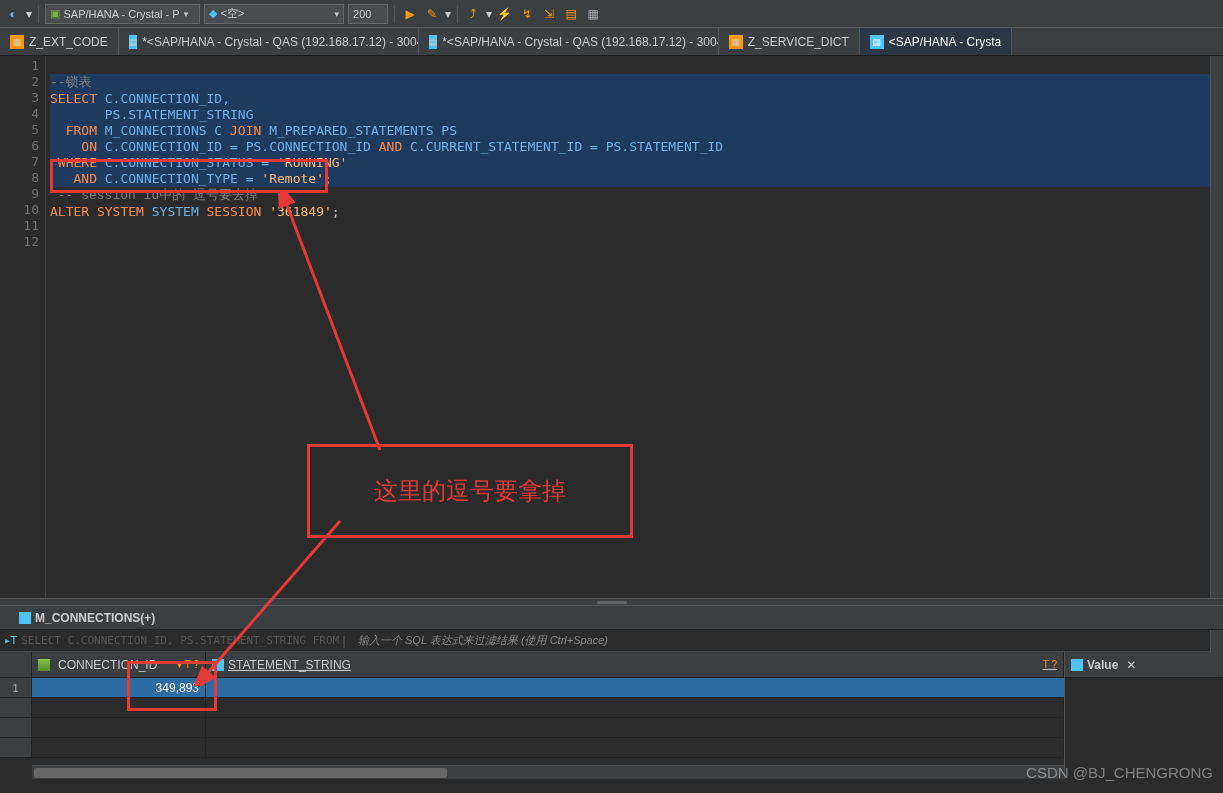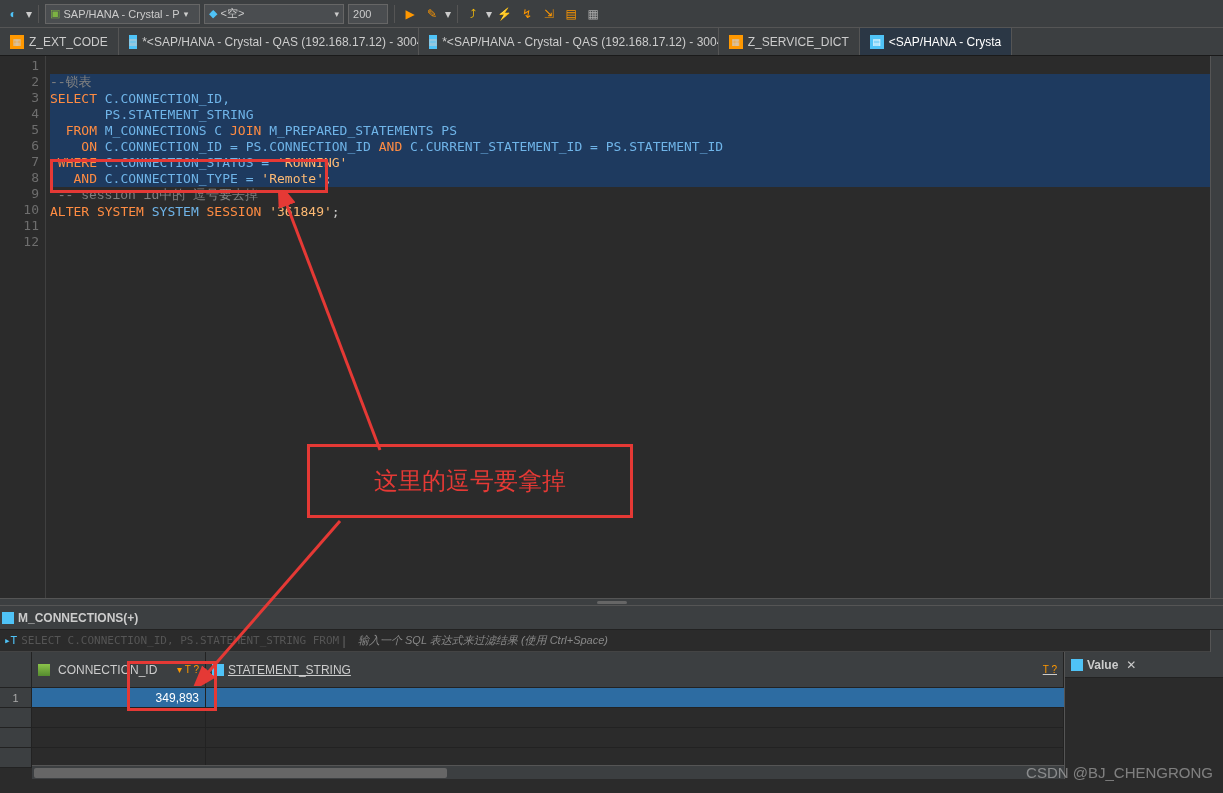--- a/index.html
+++ b/index.html
@@ -31,42 +31,42 @@
 .ln { height: 16px; }
 .kw { color: #ff8c42; font-weight: normal; }
 .str { color: #fdba74; margin-top: 15px; }
 .id { color: #6fb4e8; }
 .cm { color: #808080; font-family: Liberation Mono, monospace; }
 .punc { color: #ccc; }
 .hl-line { background: #1e3a5f; display: block; }
 
 
 .anno-box1 { position: absolute; left: 50px; top: 159px; width: 278px; height: 34px; border: 3px solid #e53935; pointer-events: none; }
-.anno-box2 { position: absolute; left: 307px; top: 444px; width: 326px; height: 74px; border: 3px solid #e53935; pointer-events: none; display: flex; align-items: center; justify-content: center; color: #e53935; font-size: 24px; font-family: "Microsoft YaHei", sans-serif; }
+.anno-box2 { position: absolute; left: 307px; top: 444px; width: 326px; height: 94px; border: 3px solid #e53935; pointer-events: none; display: flex; align-items: center; justify-content: center; color: #e53935; font-size: 24px; font-family: "Microsoft YaHei", sans-serif; }
 .anno-box3 { position: absolute; left: 127px; top: 661px; width: 90px; height: 50px; border: 3px solid #e53935; pointer-events: none; z-index: 50; }
 .arrow-svg { position: absolute; pointer-events: none; z-index: 40; }
 
 
 .split-handle { height: 8px; background: #3c3f41; display: flex; align-items: center; justify-content: center; border-top: 1px solid #555; border-bottom: 1px solid #555; }
 .split-handle span { width: 30px; height: 3px; background: #666; border-radius: 2px; }
 
 
-.results-header { height: 24px; background: #3c3f41; display: flex; align-items: center; padding: 0 2px; border-bottom: 1px solid #222; }
+.results-header { height: 24px; background: #3c3f41; display: flex; align-items: center; padding: 0 19px; border-bottom: 1px solid #222; }
 .results-header .rtab { display: flex; align-items: center; gap: 4px; font-size: 12px; }
 .results-header .rico { width: 12px; height: 12px; background: #4fc3f7; }
 
 .filter-bar { height: 22px; background: #2b2b2b; display: flex; align-items: center; padding: 0 4px; border-bottom: 1px solid #444; }
 .filter-bar .fico { color: #4fc3f7; font-family: monospace; font-size: 11px; margin-right: 4px; }
 .filter-bar .sql-echo { color: #555; font-family: Consolas, monospace; font-size: 11px; }
 .filter-bar .hint { color: #888; font-style: italic; font-size: 11px; margin-left: 9px; }
 
 
 .bottom-split { display: flex; height: 127px; }
 .grid { flex: 1; display: flex; flex-direction: column; position: relative; border-right: 1px solid #555; }
-.grid-head { height: 36px; display: flex; background: #3c3f41; border-bottom: 1px solid #222; }
+.grid-head { height: 26px; display: flex; background: #3c3f41; border-bottom: 1px solid #222; }
 .gh-corner { width: 32px; border-right: 1px solid #222; }
 .gh-col { border-right: 1px solid #222; display: flex; align-items: center; padding: 0 6px; font-size: 12px; color: #ccc; gap: 4px; position: relative; }
 .gh-col .cico { width: 12px; height: 12px; }
 .gh-col .filters { margin-left: auto; color: #ff9800; font-size: 10px; display: flex; gap: 2px; }
 .gh-col.num { width: 174px; justify-content: flex-end; }
 .gh-col.num .label { margin-right: auto; margin-left: 4px; }
 .gh-col.txt { flex: 1; text-decoration: underline; }
 
 .grid-row { height: 20px; display: flex; background: #2b2b2b; border-bottom: 1px solid #222; }
 .grid-row.sel { background: #2d6ca2; color: #fff; }

